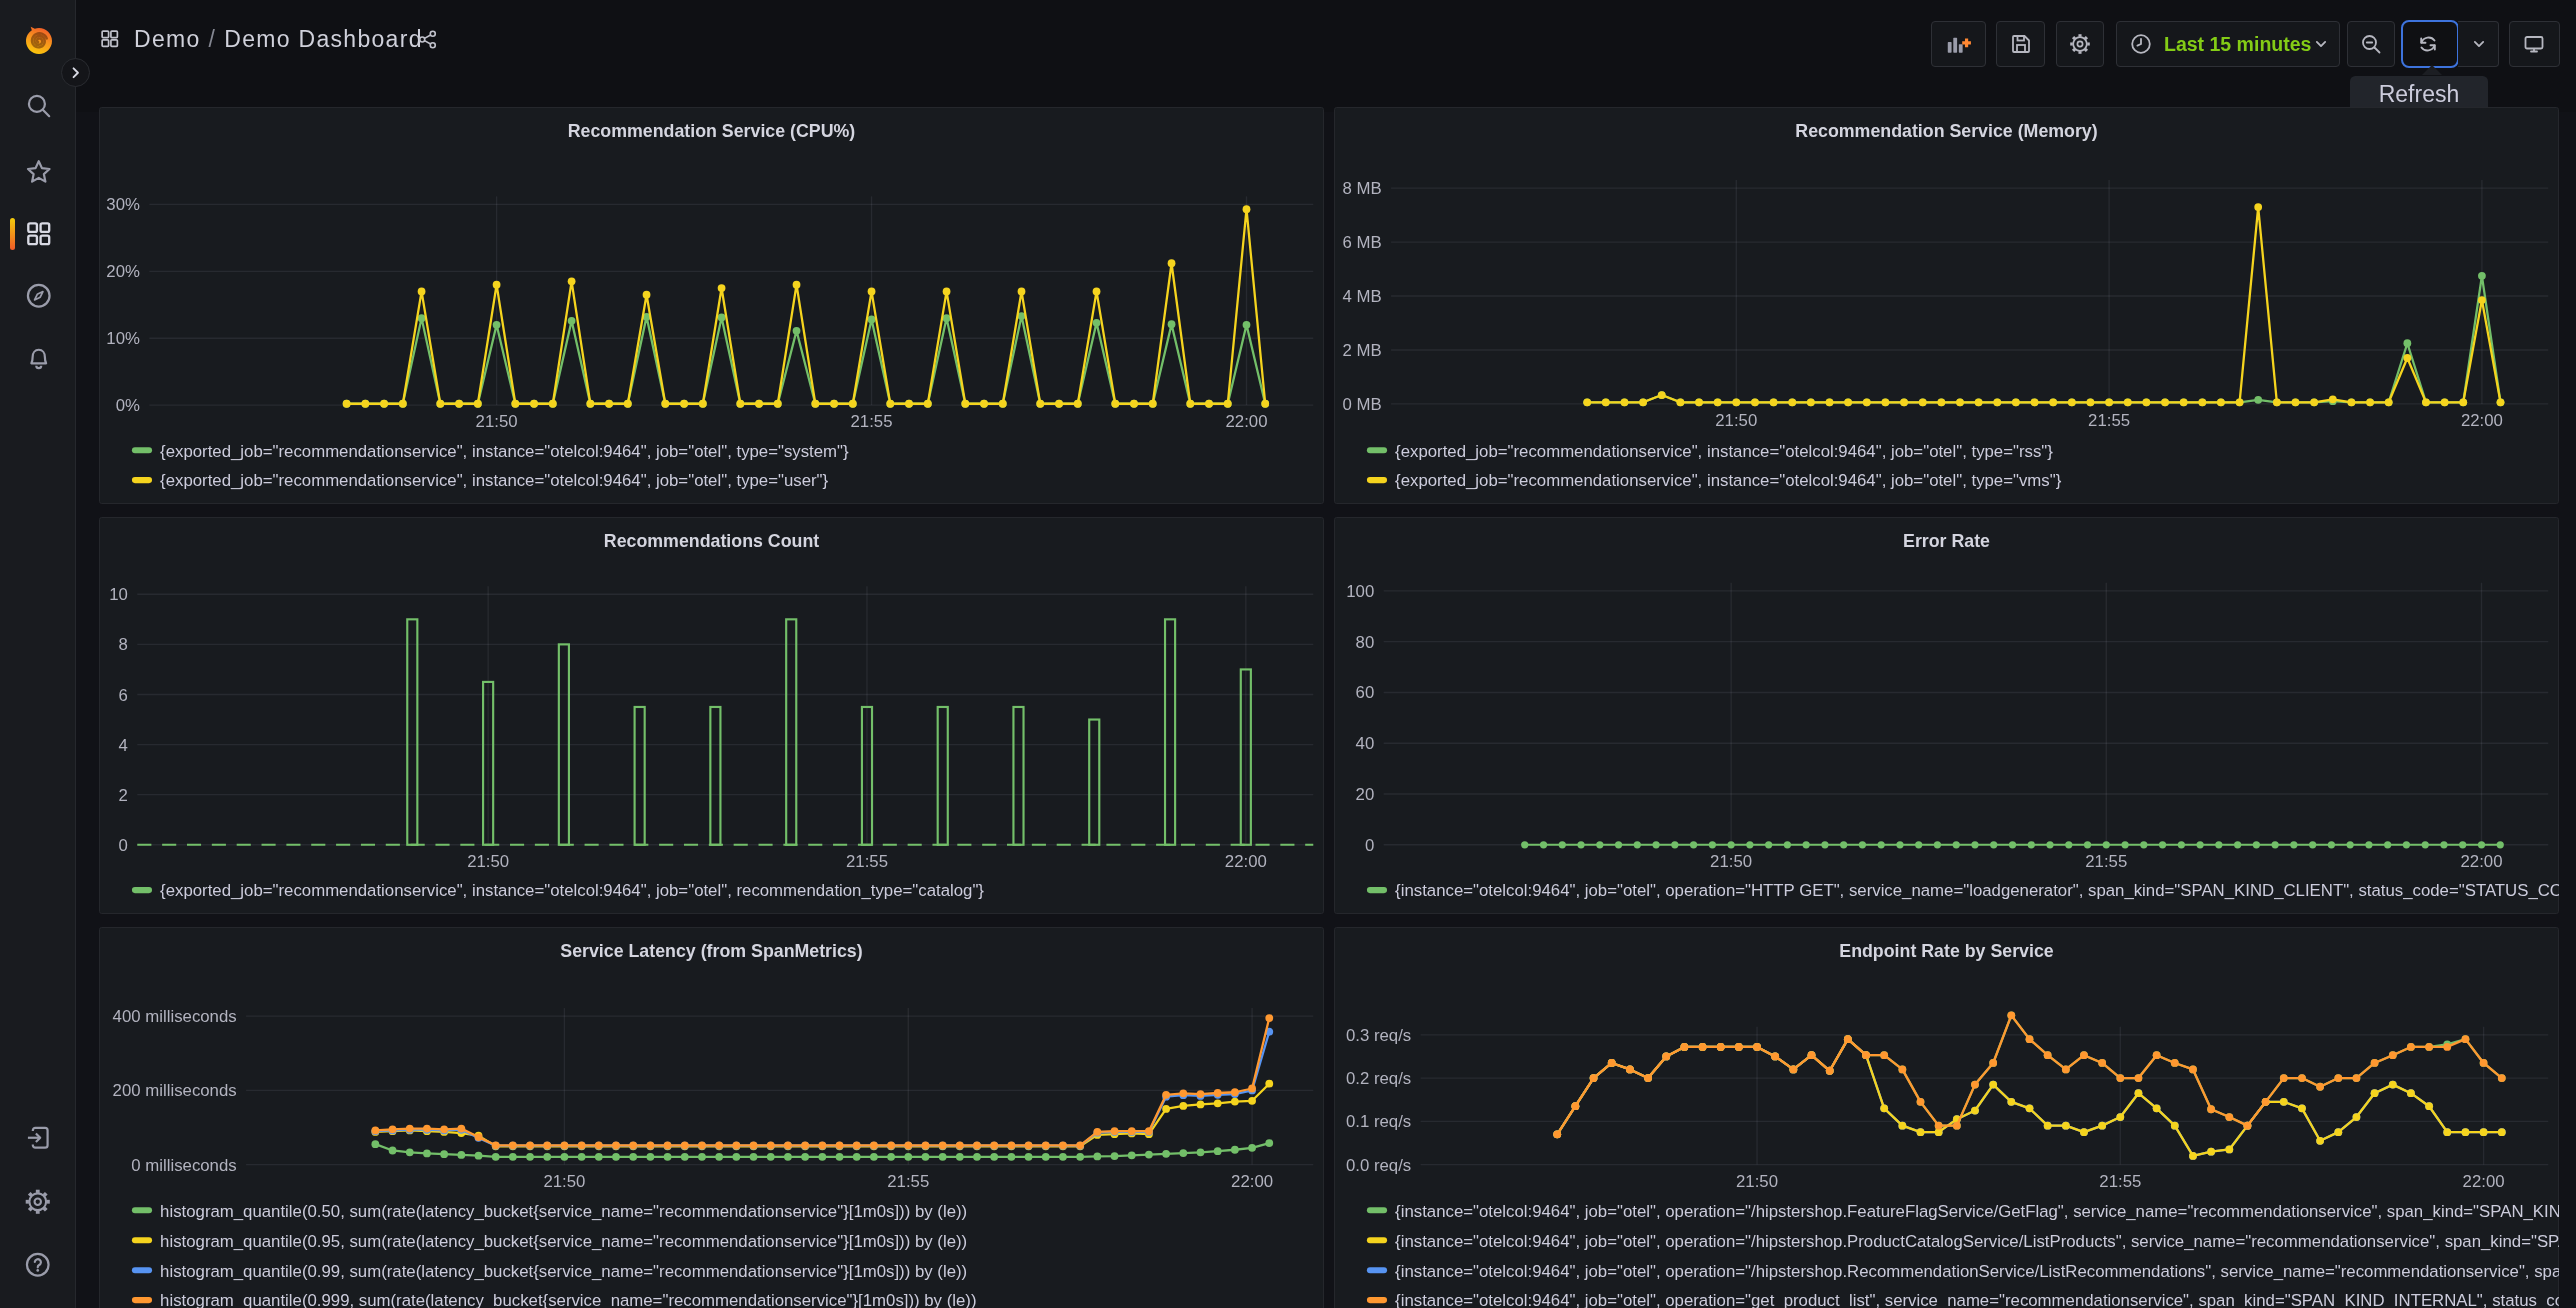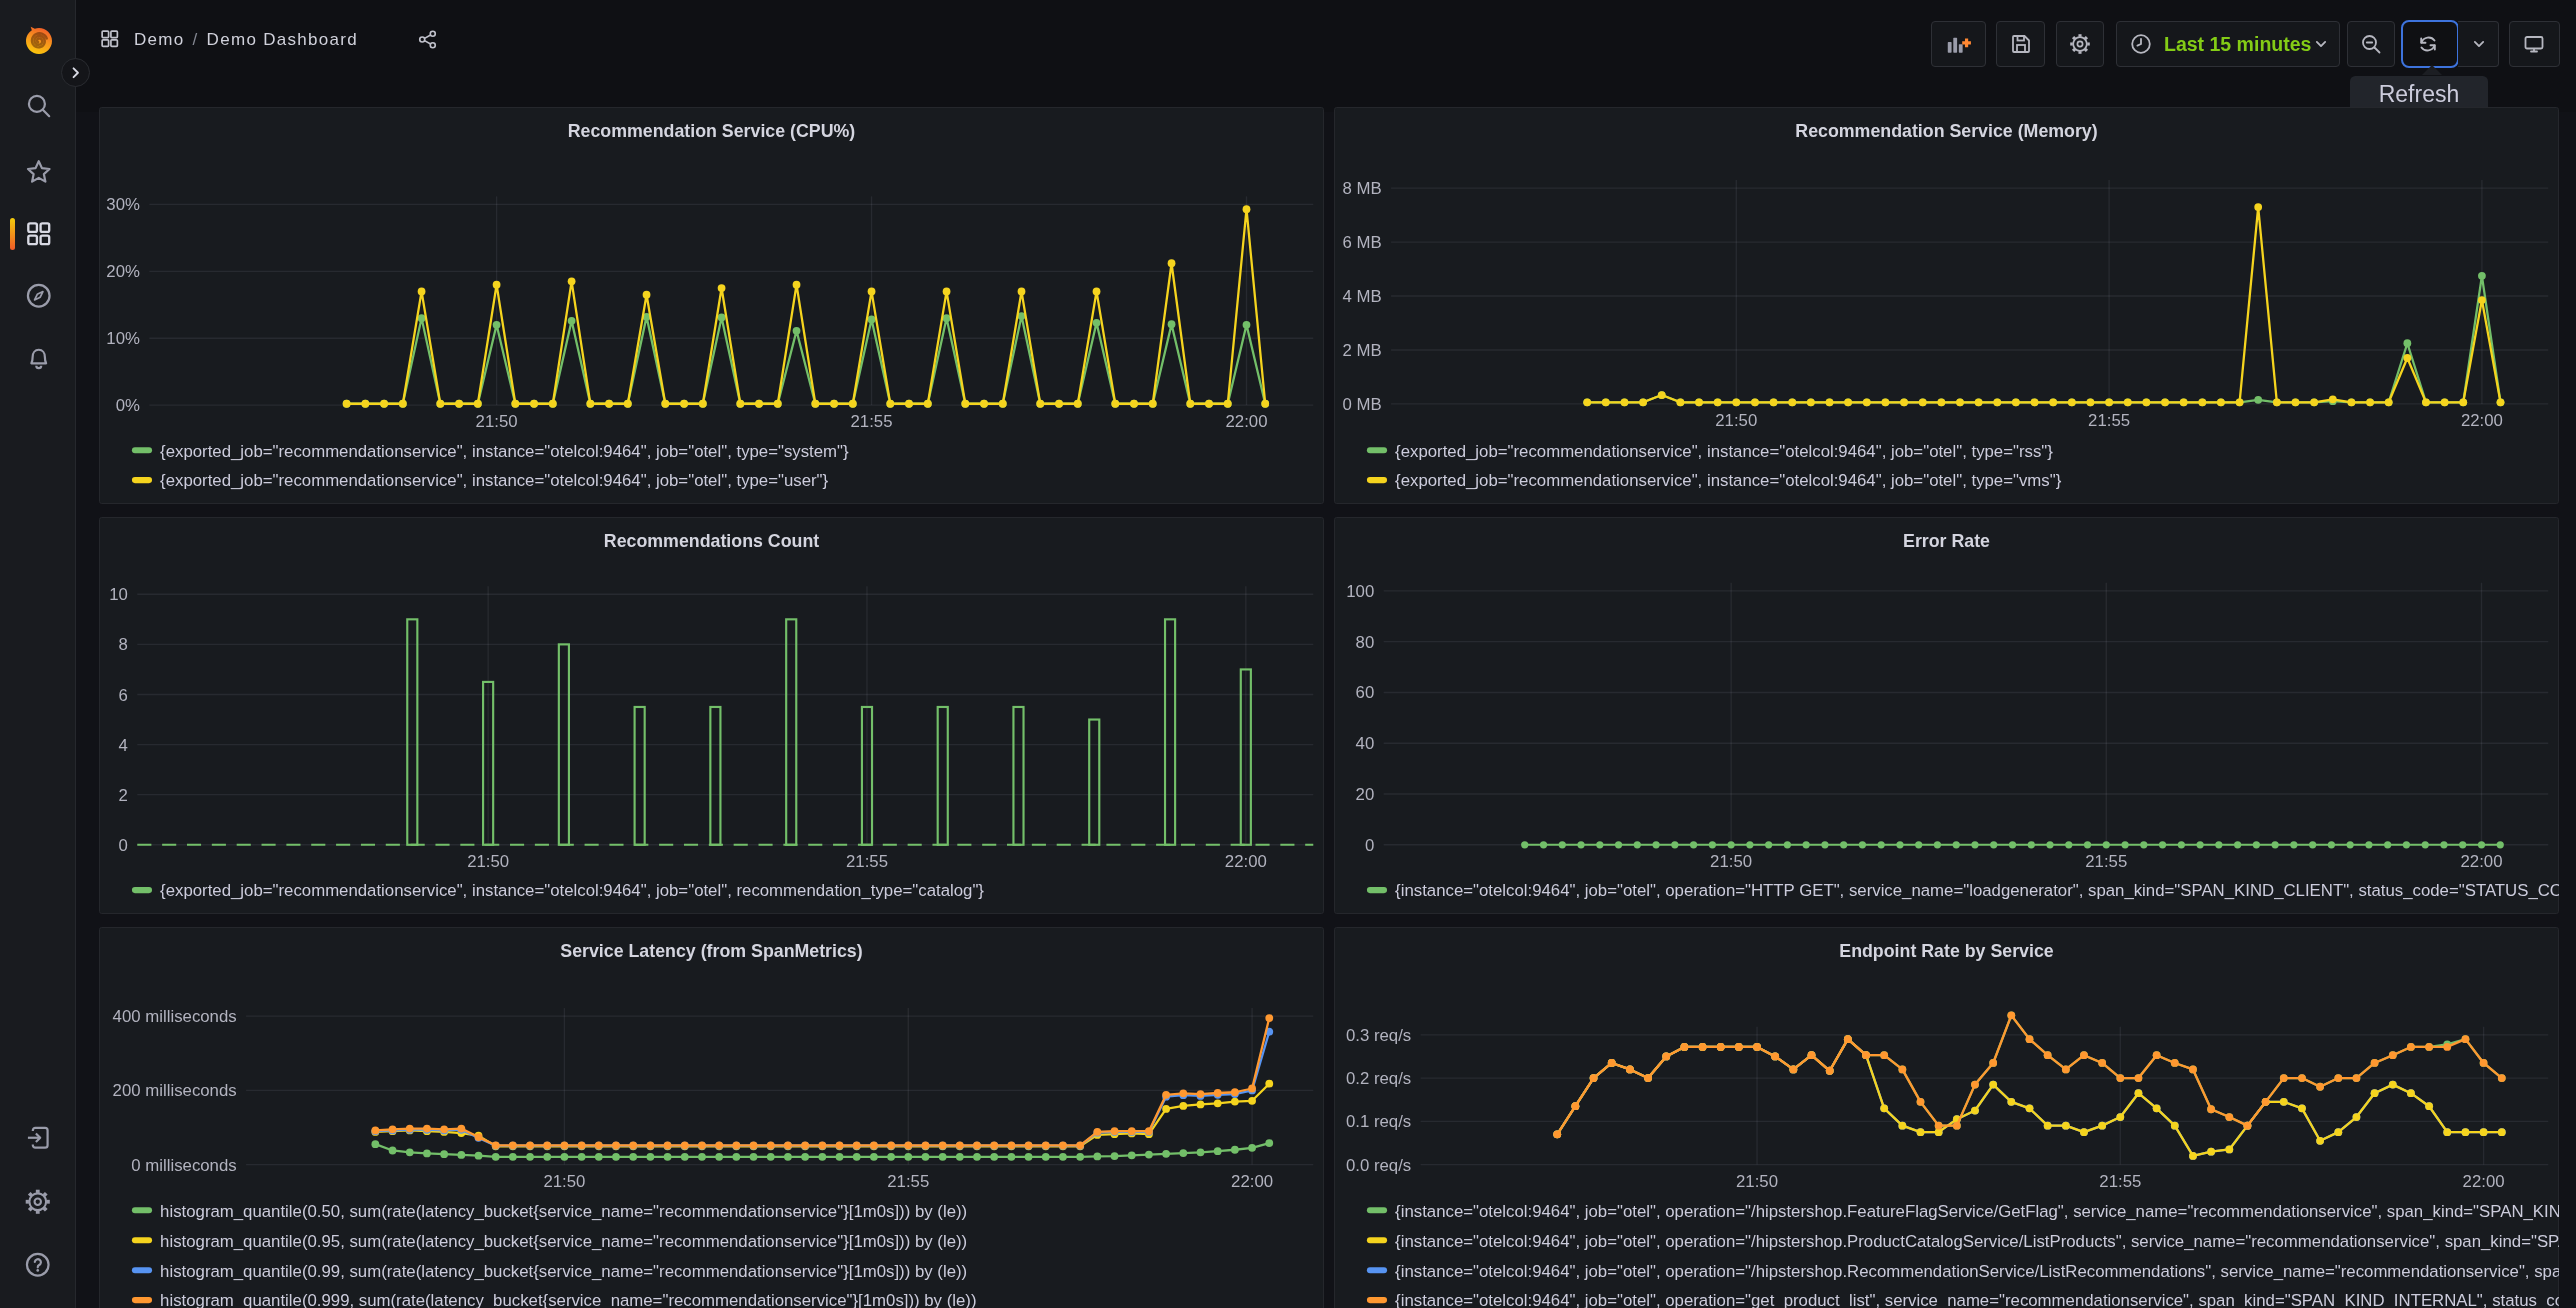--- a/index.html
+++ b/index.html
@@ -66,21 +66,21 @@
     <circle cx="12" cy="12" r="8.8" stroke="#9a9caa" stroke-width="1.8"></circle>
     <path d="M9.6 9.6 a2.5 2.5 0 1 1 3.4 2.7 c-0.8 0.35 -1 0.8 -1 1.8" stroke="#9a9caa" stroke-width="1.8" stroke-linecap="round"></path>
     <circle cx="12" cy="16.6" r="1.1" fill="#9a9caa"></circle>
   </svg>
 <svg style="position:absolute;left:99px;top:28px" width="21.5" height="21.5" viewBox="0 0 24 24" fill="none">
     <rect x="3.5" y="3.5" width="7.2" height="7.2" rx="1" stroke="#c0c1cb" stroke-width="1.9"></rect>
     <rect x="13.3" y="3.5" width="7.2" height="7.2" rx="1" stroke="#c0c1cb" stroke-width="1.9"></rect>
     <rect x="3.5" y="13.3" width="7.2" height="7.2" rx="1" stroke="#c0c1cb" stroke-width="1.9"></rect>
     <rect x="13.3" y="13.3" width="7.2" height="7.2" rx="1" stroke="#c0c1cb" stroke-width="1.9"></rect>
   </svg>
-<div class="abs" style="left:134px;top:26px;height:27px;line-height:27px;font-size:17px;letter-spacing:1.3px;color:#d0d1db;white-space:nowrap">Demo<span style="color:#848792;padding:0 8px">/</span><span>Demo Dashboard</span></div>
+<div class="abs" style="left:134px;top:26px;height:27px;line-height:27px;font-size:23px;letter-spacing:1.3px;color:#d0d1db;white-space:nowrap">Demo<span style="color:#848792;padding:0 8px">/</span><span>Demo Dashboard</span></div>
 <svg style="position:absolute;left:416px;top:28px" width="23" height="23" viewBox="0 0 24 24" fill="none">
     <circle cx="17.5" cy="6" r="2.6" stroke="#c0c1cb" stroke-width="1.7"></circle>
     <circle cx="6.5" cy="12" r="2.6" stroke="#c0c1cb" stroke-width="1.7"></circle>
     <circle cx="17.5" cy="18" r="2.6" stroke="#c0c1cb" stroke-width="1.7"></circle>
     <line x1="8.9" y1="10.8" x2="15.2" y2="7.3" stroke="#c0c1cb" stroke-width="1.7"></line>
     <line x1="8.9" y1="13.2" x2="15.2" y2="16.7" stroke="#c0c1cb" stroke-width="1.7"></line>
   </svg>
 <div class="btn" style="left:1931px;top:21px;width:55px;height:46px"></div>
 <svg style="position:absolute;left:1945px;top:32px" width="25.5" height="25.5" viewBox="0 0 24 24" fill="none">
     <rect x="2.6" y="9.5" width="3.6" height="10" rx="0.6" fill="#9a9caa"></rect>

